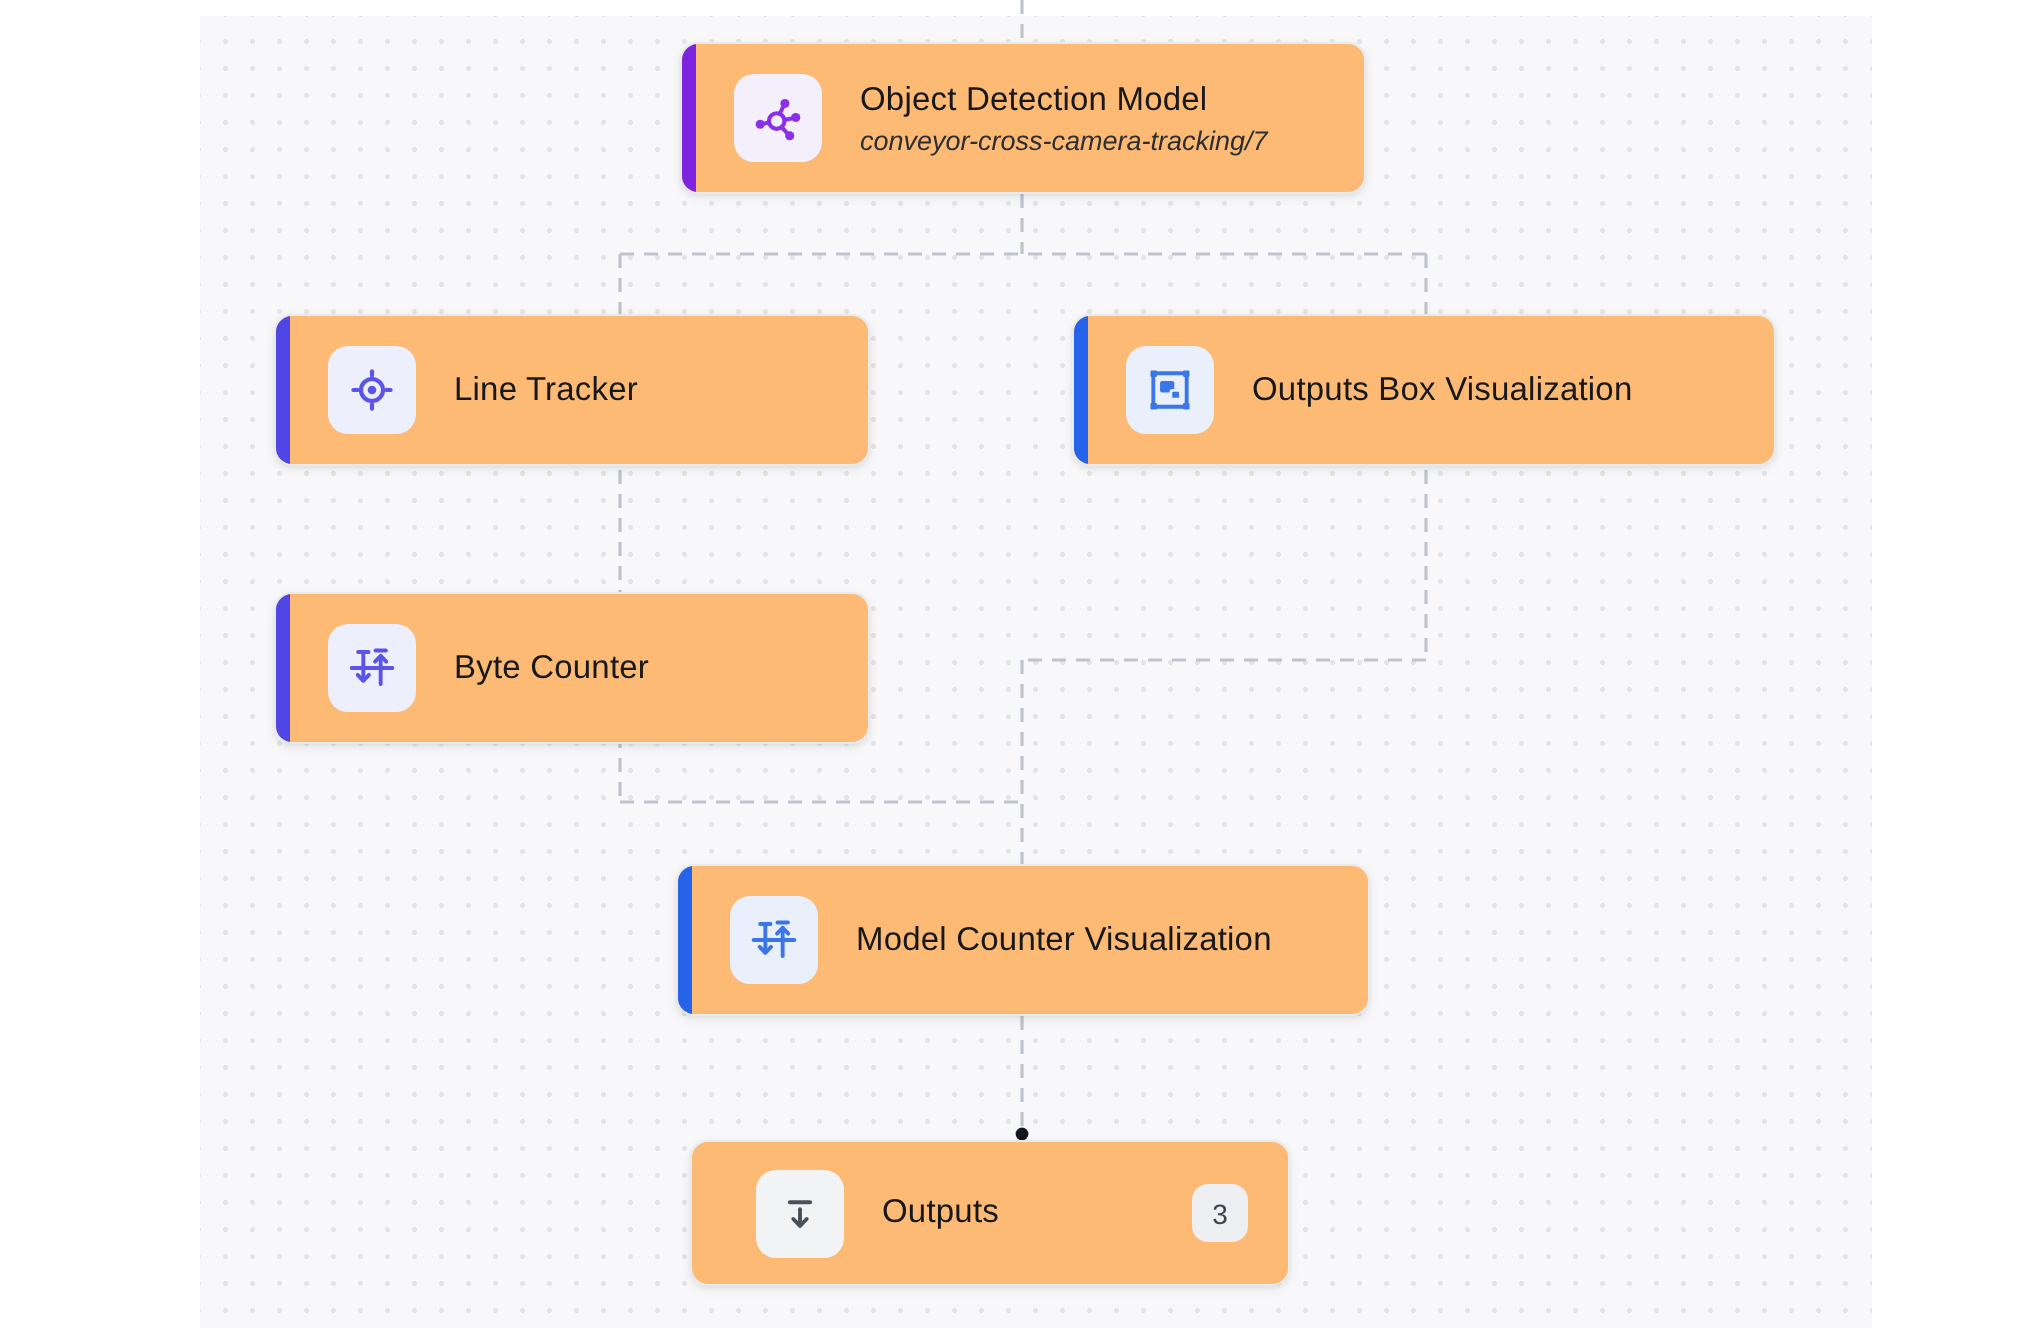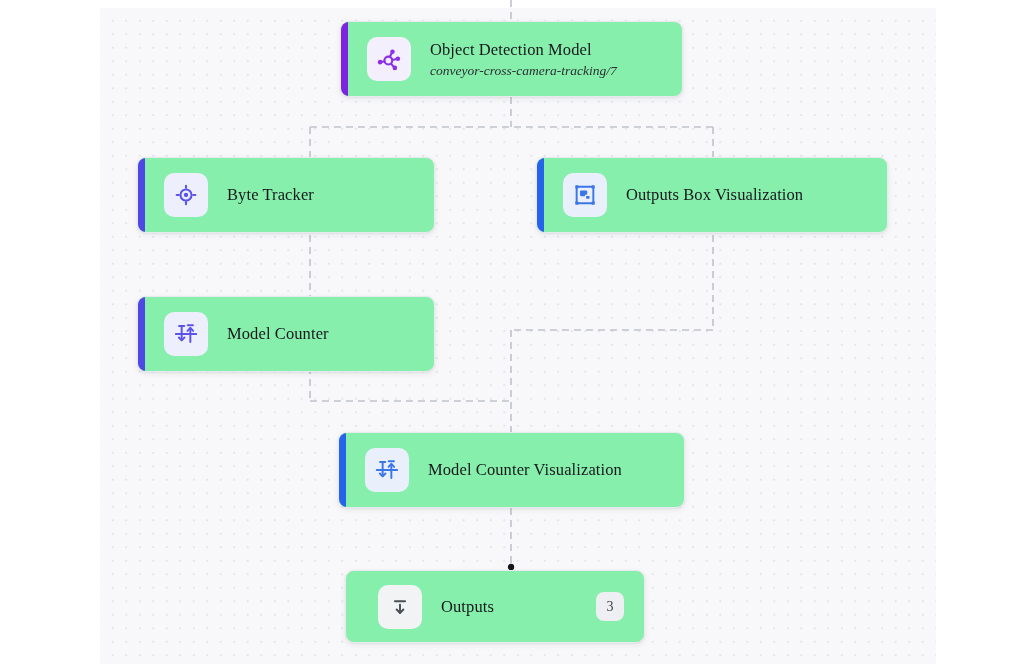--- a/index.html
+++ b/index.html
@@ -12,24 +12,24 @@
     position:absolute; left:100px; top:8px; width:836px; height:656px;
     background-color:#F8F8FA;
     background-image:radial-gradient(circle, #E3E4E9 1.15px, rgba(0,0,0,0) 1.35px);
     background-size:13.5px 13.5px;
     background-position:6px 6px;
   }
 
   .connectors { position:absolute; left:0; top:0; z-index:1; }
 
   .node {
-    position:absolute; z-index:2; background:#86efac;
+    position:absolute; z-index:2; background:#fdba74;
     border:1px solid #E9EAEE; border-radius:9px; overflow:hidden;
     box-shadow:0 1px 2px rgba(16,24,40,.05), 0 2px 6px rgba(16,24,40,.07);
-    display:flex; align-items:center; cursor:pointer;font-family:Liberation Serif, serif;
+    display:flex; align-items:center; cursor:pointer;
   }
   .accent { position:absolute; left:0; top:0; bottom:0; width:7px; }
   .accent.purple { background:#7C24E0; }
   .accent.indigo { background:#4F46E5; }
   .accent.blue   { background:#2563EB; }
 
   .row { display:flex; align-items:center; width:100%; padding-left:26px; }
   .row.no-bar { padding-left:32px; }
 
   .iconbox {
@@ -109,21 +109,21 @@
             <circle cx="12" cy="12" r="5.1"></circle>
             <line x1="12" y1="3.4" x2="12" y2="5.4"></line>
             <line x1="12" y1="18.6" x2="12" y2="20.6"></line>
             <line x1="3.4" y1="12" x2="5.4" y2="12"></line>
             <line x1="18.6" y1="12" x2="20.6" y2="12"></line>
           </g>
           <circle cx="12" cy="12" r="2" fill="#5A54E8"></circle>
         </svg>
       </span>
       <div class="texts">
-        <div class="title">Byte Tracker</div>
+        <div class="title">Line Tracker</div>
       </div>
     </div>
   </div>
 
   <div class="node" style="left:536px; top:157px; width:352px; height:76px;">
     <span class="accent blue"></span>
     <div class="row">
       <span class="iconbox blue">
         <svg width="26" height="26" viewBox="0 0 24 24">
           <rect x="4.3" y="4.3" width="15.4" height="15.4" rx="0.8" fill="none" stroke="#3B76E8" stroke-width="1.8"></rect>
@@ -153,21 +153,21 @@
             <line x1="5.6" y1="4.6" x2="10.4" y2="4.6"></line>
             <line x1="8" y1="4.6" x2="8" y2="17.6"></line>
             <polyline points="5.4,15.2 8,17.9 10.6,15.2"></polyline>
             <line x1="13.6" y1="3.9" x2="18.4" y2="3.9"></line>
             <line x1="16" y1="6.6" x2="16" y2="19.4"></line>
             <polyline points="13.4,9.1 16,6.4 18.6,9.1"></polyline>
           </g>
         </svg>
       </span>
       <div class="texts">
-        <div class="title">Model Counter</div>
+        <div class="title">Byte Counter</div>
       </div>
     </div>
   </div>
 
   <div class="node" style="left:338px; top:432px; width:347px; height:76px;">
     <span class="accent blue"></span>
     <div class="row">
       <span class="iconbox blue">
         <svg width="26" height="26" viewBox="0 0 24 24">
           <g stroke="#3B76E8" stroke-width="1.8" fill="none" stroke-linecap="round" stroke-linejoin="round">

